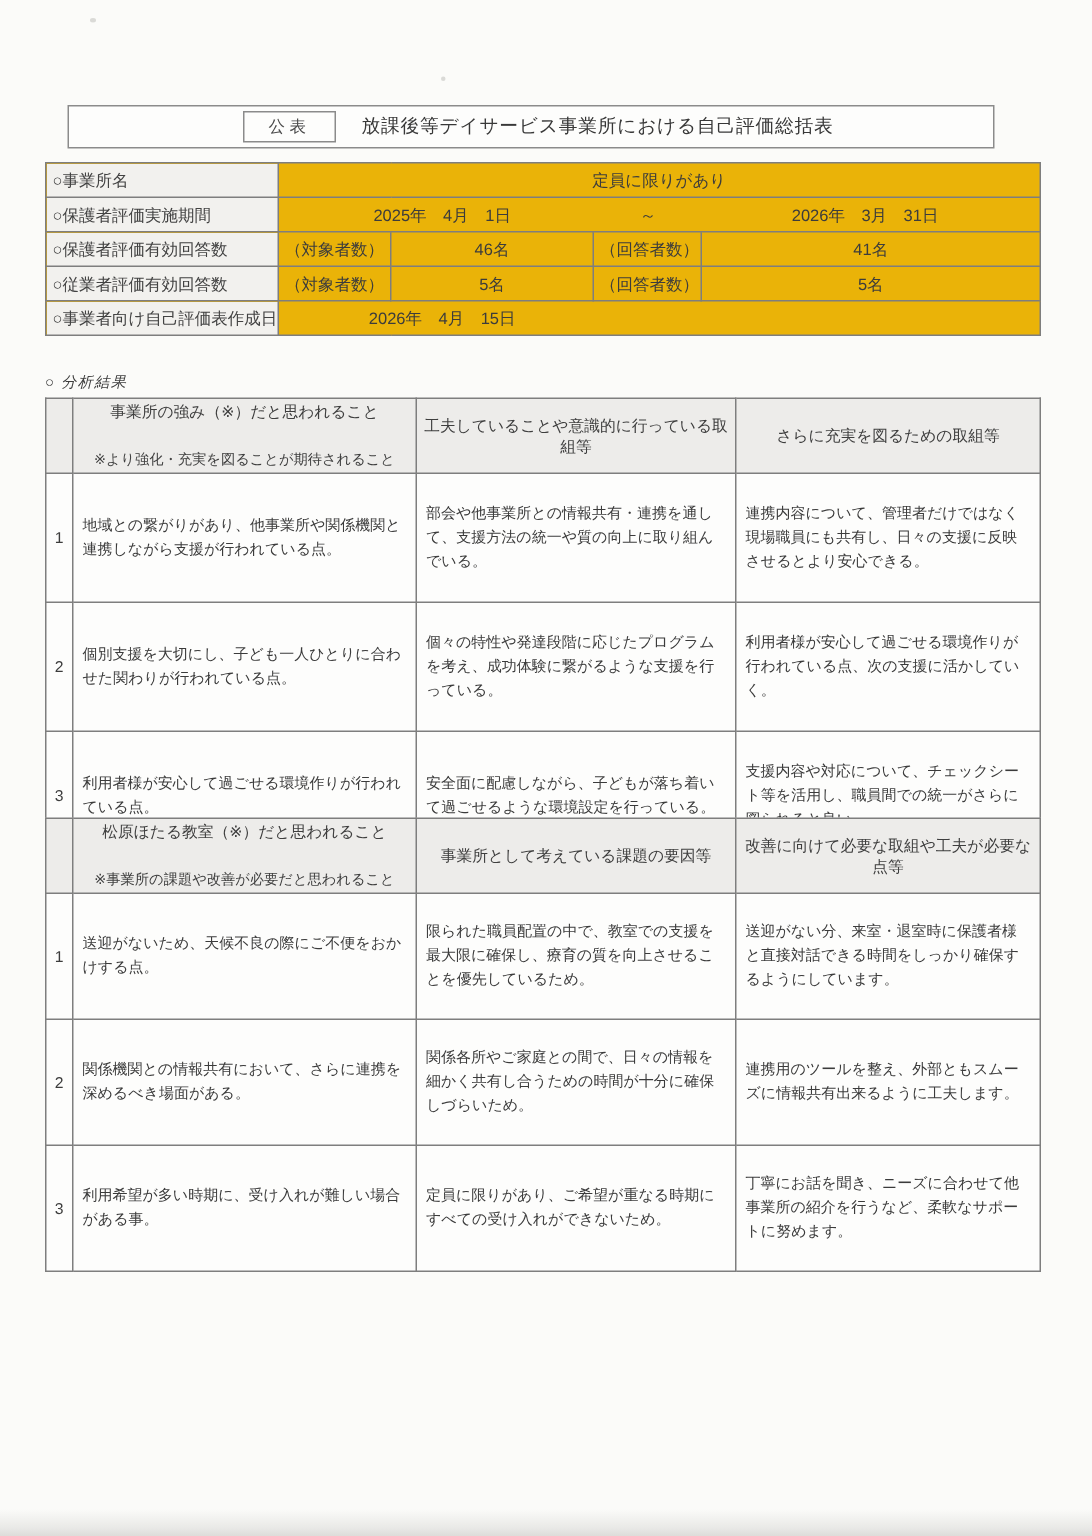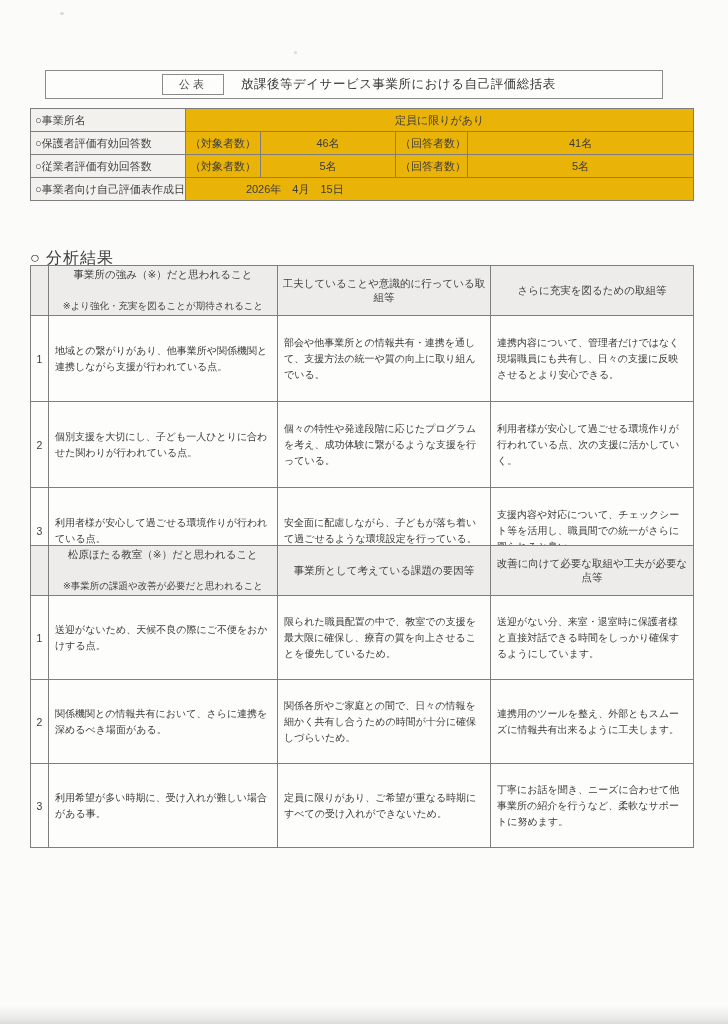--- a/index.html
+++ b/index.html
@@ -47,21 +47,21 @@
   td.psmall { text-align:center; font-size:10.5px; }
   .period { display:flex; width:100%; align-items:center; }
   .period .seg1 { width:42%; text-align:center; }
   .period .segt { width:13%; text-align:center; }
   .period .seg2 { width:45%; text-align:center; }
   .dateonly { width:42%; text-align:center; }
 
   
   .analysis-heading {
     position:absolute; left:30px; top:248px;
-    font-size:16px; color:#3e3e3e; letter-spacing:1px;
+    font-size:10px; color:#3e3e3e; letter-spacing:1px;font-style:italic;
   }
   table.analysis {
     position:absolute; left:30px;
     width:663px; border-collapse:collapse; table-layout:fixed;
     background:#fdfdfc;
   }
   #strengths-table { top:265px; }
   #weaknesses-table { top:545px; }
   table.analysis th {
     border:1px solid #7e7e7e;
@@ -99,20 +99,30 @@
     <col style="width:155px">
       <col style="width:75px">
       <col style="width:135px">
       <col style="width:72px">
       <col style="width:226px">
   </colgroup>
   <tbody>
       <tr>
     <td class="lbl">○事業所名</td>
     <td class="cval" colspan="4">定員に限りがあり</td>
+  </tr>
+  <tr>
+    <td class="lbl">○保護者評価実施期間</td>
+    <td colspan="4">
+      <div class="period">
+        <span class="seg1">2025年　4月　1日</span>
+        <span class="segt">～</span>
+        <span class="seg2">2026年　3月　31日</span>
+      </div>
+    </td>
   </tr>
   <tr>
     <td class="lbl">○保護者評価有効回答数</td>
     <td class="psmall">（対象者数）</td>
     <td class="cval">46名</td>
     <td class="psmall">（回答者数）</td>
     <td class="cval">41名</td>
   </tr>
   <tr>
     <td class="lbl">○従業者評価有効回答数</td>

